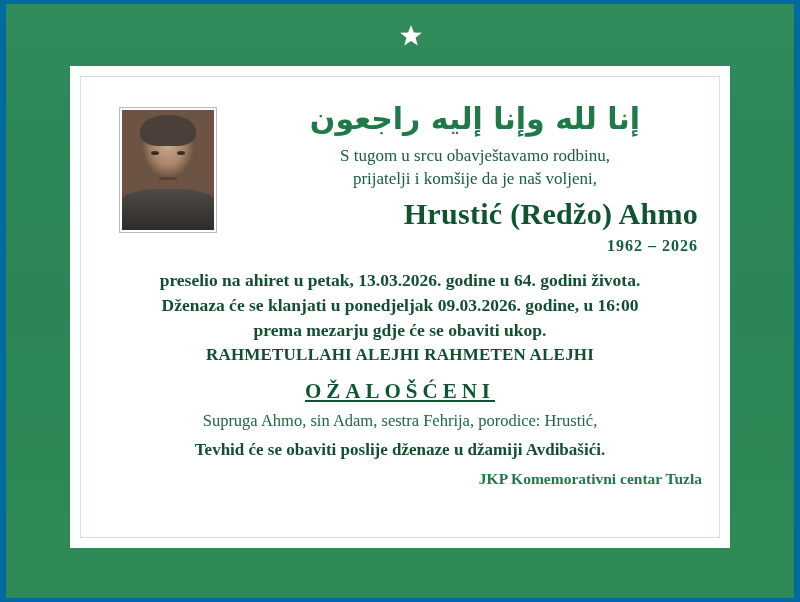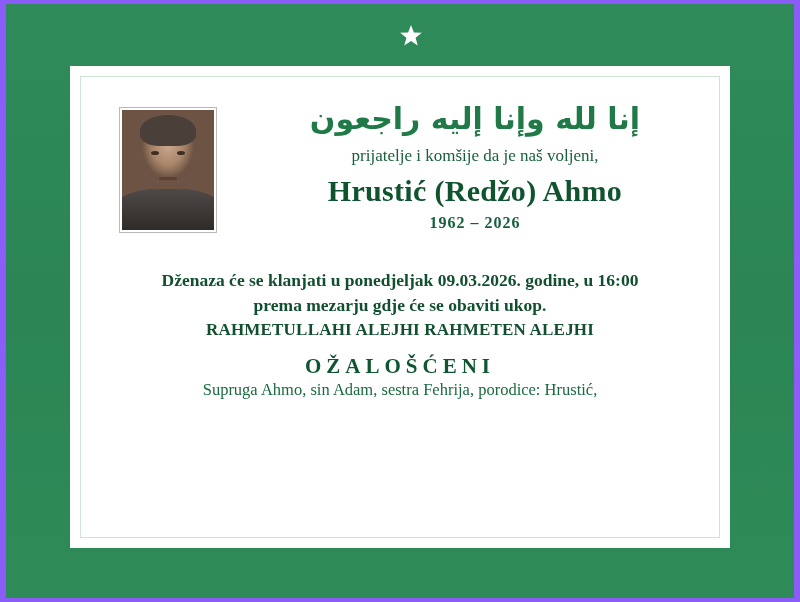--- a/index.html
+++ b/index.html
@@ -11,21 +11,21 @@
     width: 800px;
     height: 602px;
     font-family: "Liberation Serif", serif;
     overflow: hidden;
   }
 
   .obituary {
     position: relative;
     width: 800px;
     height: 602px;
-    background: #8b5cf6;
+    background: #0369a1;
     box-sizing: border-box;
   }
 
   
   .green-frame {
     position: absolute;
     left: 6px;
     top: 4px;
     right: 6px;
     bottom: 4px;
@@ -157,29 +157,29 @@
     font-weight: bold;
   }
 
   .intro {
     font-size: 17px;
     color: #18603a;
     line-height: 1.35;
   }
 
   .name {
-    text-align: center;
+    text-align: right;
     font-size: 30px;
     font-weight: bold;
     color: #10532f;
     margin-top: 6px;
     letter-spacing: 0.3px;
   }
   .years {
-    text-align: center;
+    text-align: right;
     font-size: 16px;
     font-weight: bold;
     color: #14603a;
     margin-top: 6px;
     letter-spacing: 1px;
   }
 
   .body-text {
     text-align: center;
     margin-top: 12px;
@@ -198,20 +198,22 @@
     margin-top: 2px;
   }
 
   .mourners-title {
     text-align: center;
     font-size: 21px;
     font-weight: bold;
     color: #0f5530;
     letter-spacing: 5px;
     margin-top: 14px;
+    margin-bottom: 6px;
+    text-decoration: underline;
   }
 
   .mourners {
     text-align: center;
     font-size: 16.5px;
     color: #1a6a40;
     line-height: 1.38;
   }
   .mourners .line { display: block; }
 
@@ -253,36 +255,40 @@
           <div class="face"></div>
           <div class="hair"></div>
           <div class="eyeL"></div>
           <div class="eyeR"></div>
           <div class="mouth"></div>
           <div class="shirt"></div>
         </div>
 
         <div class="top-text">
           <div class="bismillah">إنا لله وإنا إليه راجعون</div>
-          <div class="intro">prijatelje i komšije da je naš voljeni,</div>
+          <div class="intro">S tugom u srcu obavještavamo rodbinu,</div>
+          <div class="intro">prijatelji i komšije da je naš voljeni,</div>
           <div class="name">Hrustić (Redžo) Ahmo</div>
           <div class="years">1962 – 2026</div>
         </div>
       </div>
 
       <div class="body-text">
+        <span class="line">preselio na ahiret u petak, 13.03.2026. godine u 64. godini života.</span>
         <span class="line">Dženaza će se klanjati u ponedjeljak  09.03.2026. godine, u 16:00</span>
         <span class="line">prema mezarju gdje će se obaviti ukop.</span>
       </div>
 
       <div class="rahmet">RAHMETULLAHI ALEJHI RAHMETEN ALEJHI</div>
 
       <div class="mourners-title">OŽALOŠĆENI</div>
 
       <div class="mourners">
         <span class="line">Supruga Ahmo, sin Adam, sestra Fehrija, porodice: Hrustić,</span>
       </div>
 
-
+      <div class="tevhid">Tevhid će se obaviti poslije dženaze u džamiji Avdibašići.</div>
+
+      <div class="agency">JKP Komemorativni centar Tuzla</div>
 
     </div>
   </div>
 </div>
 
 </body></html>

